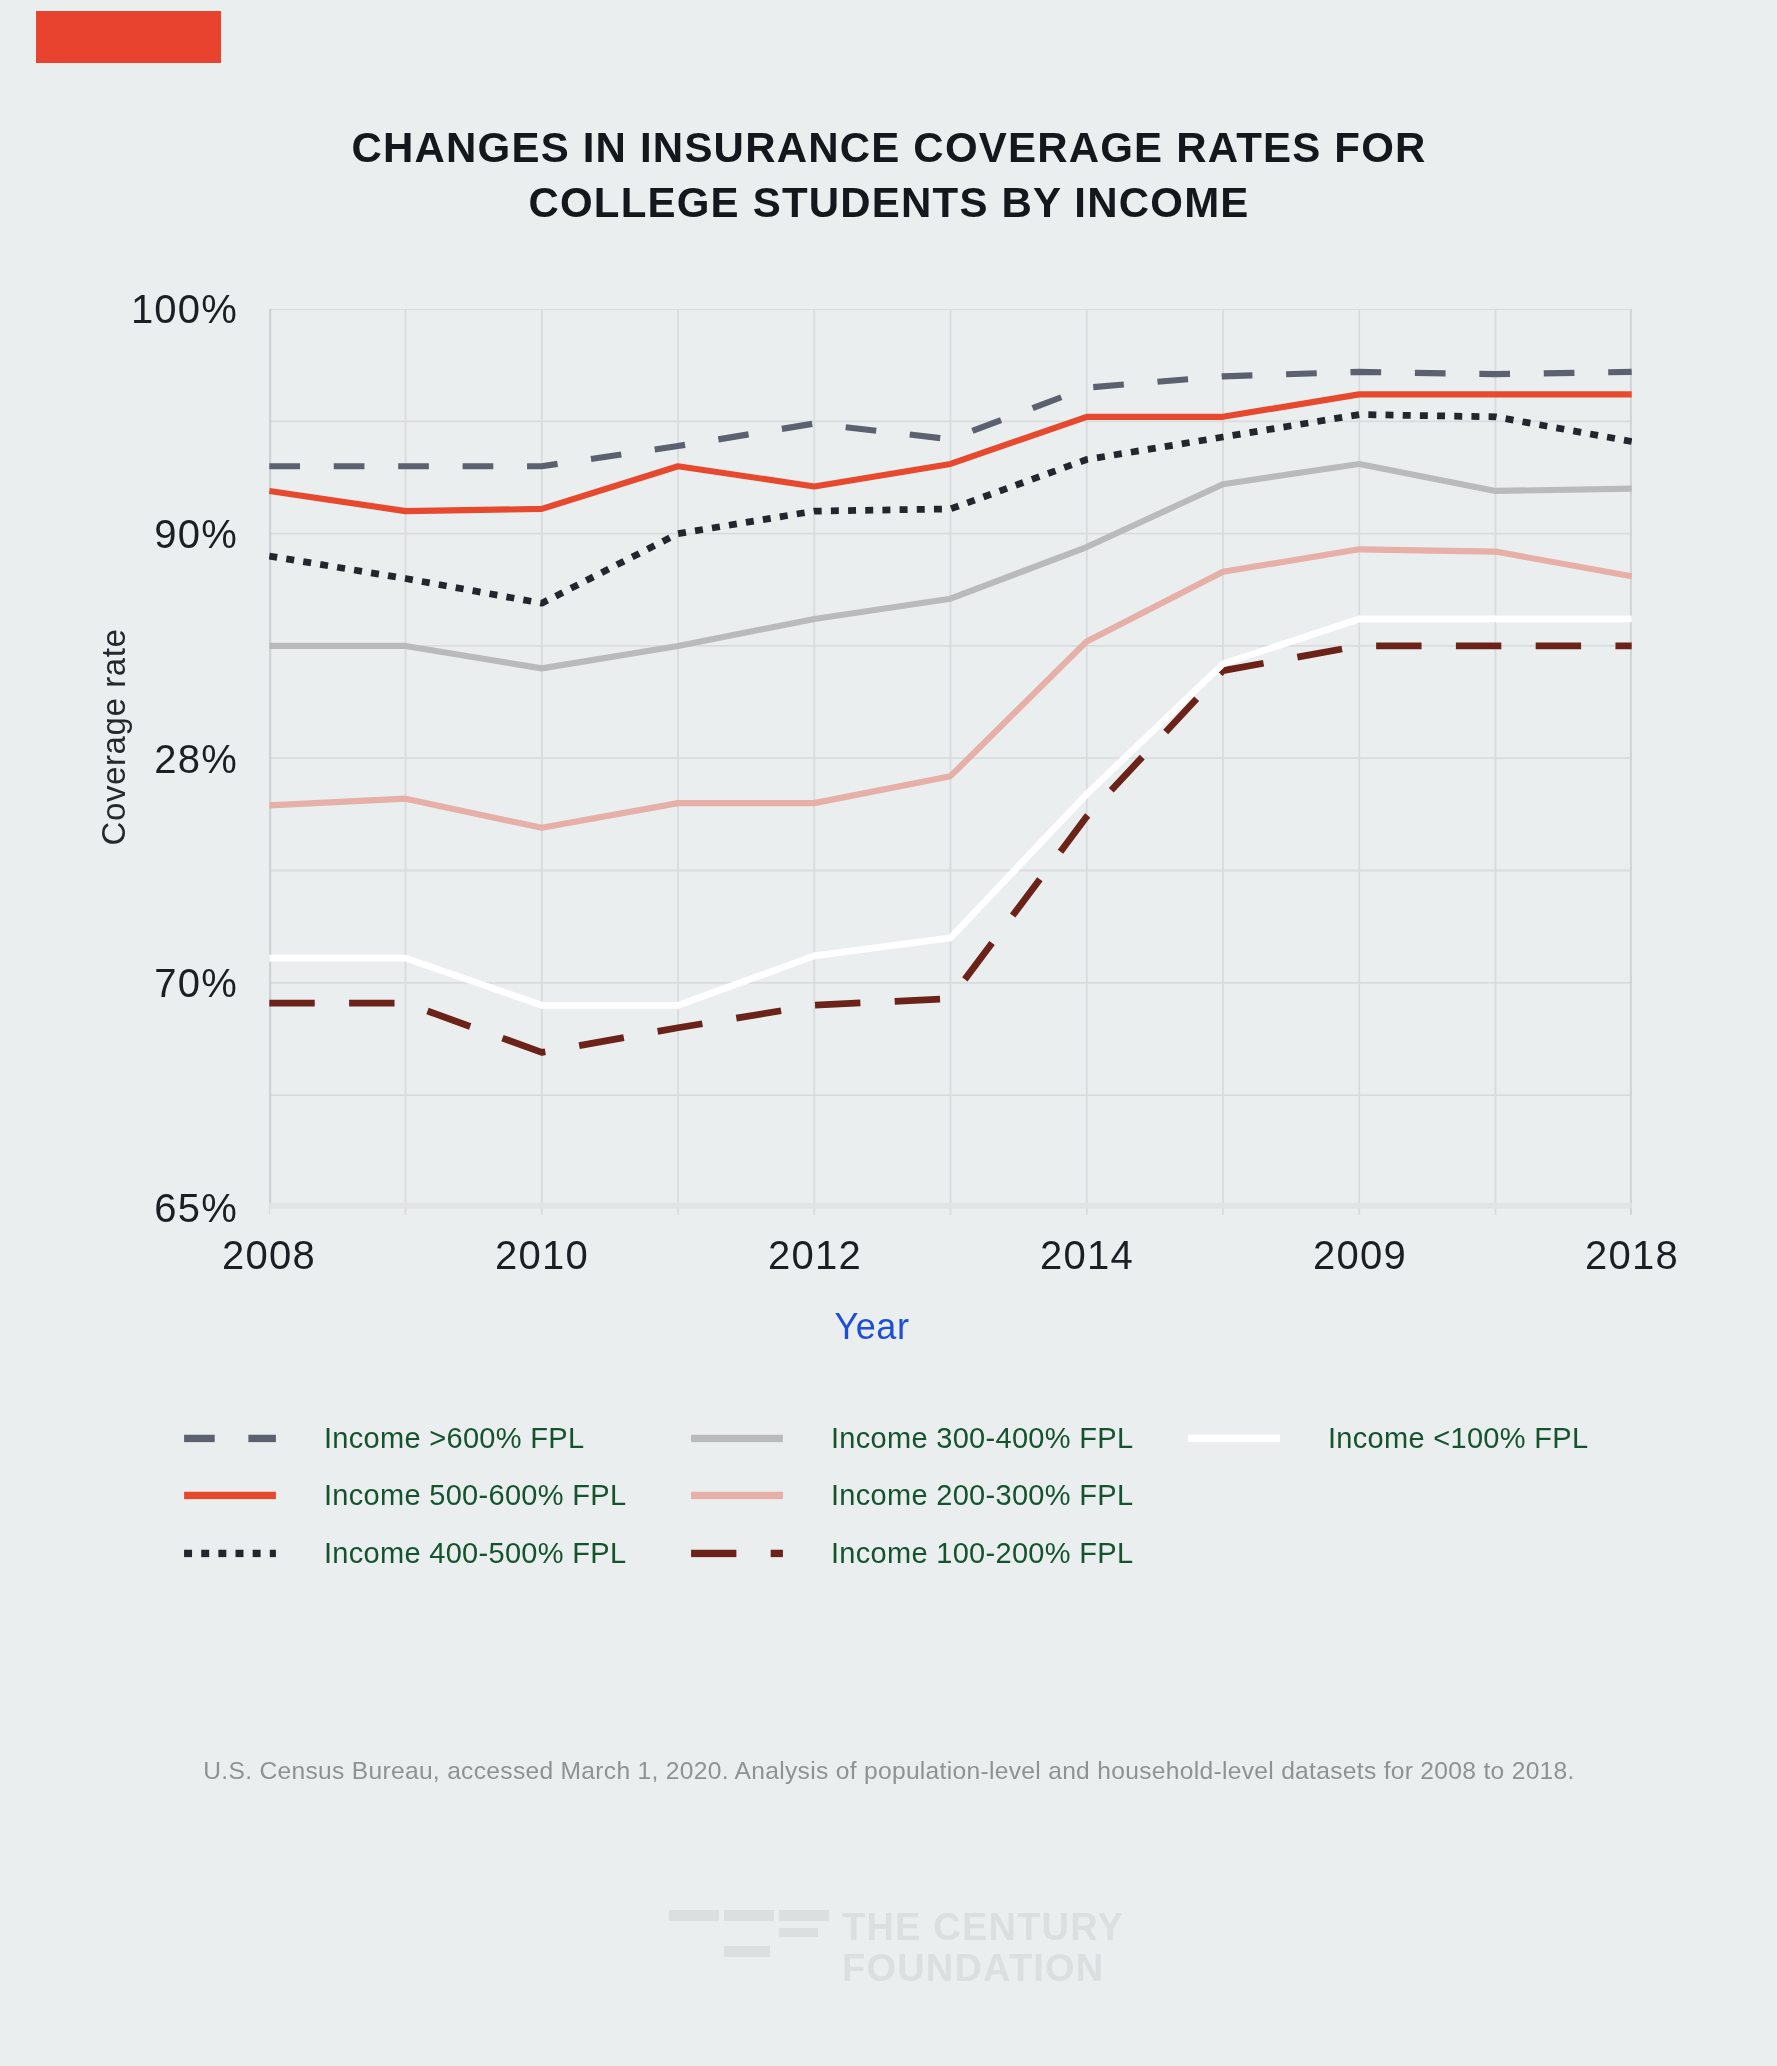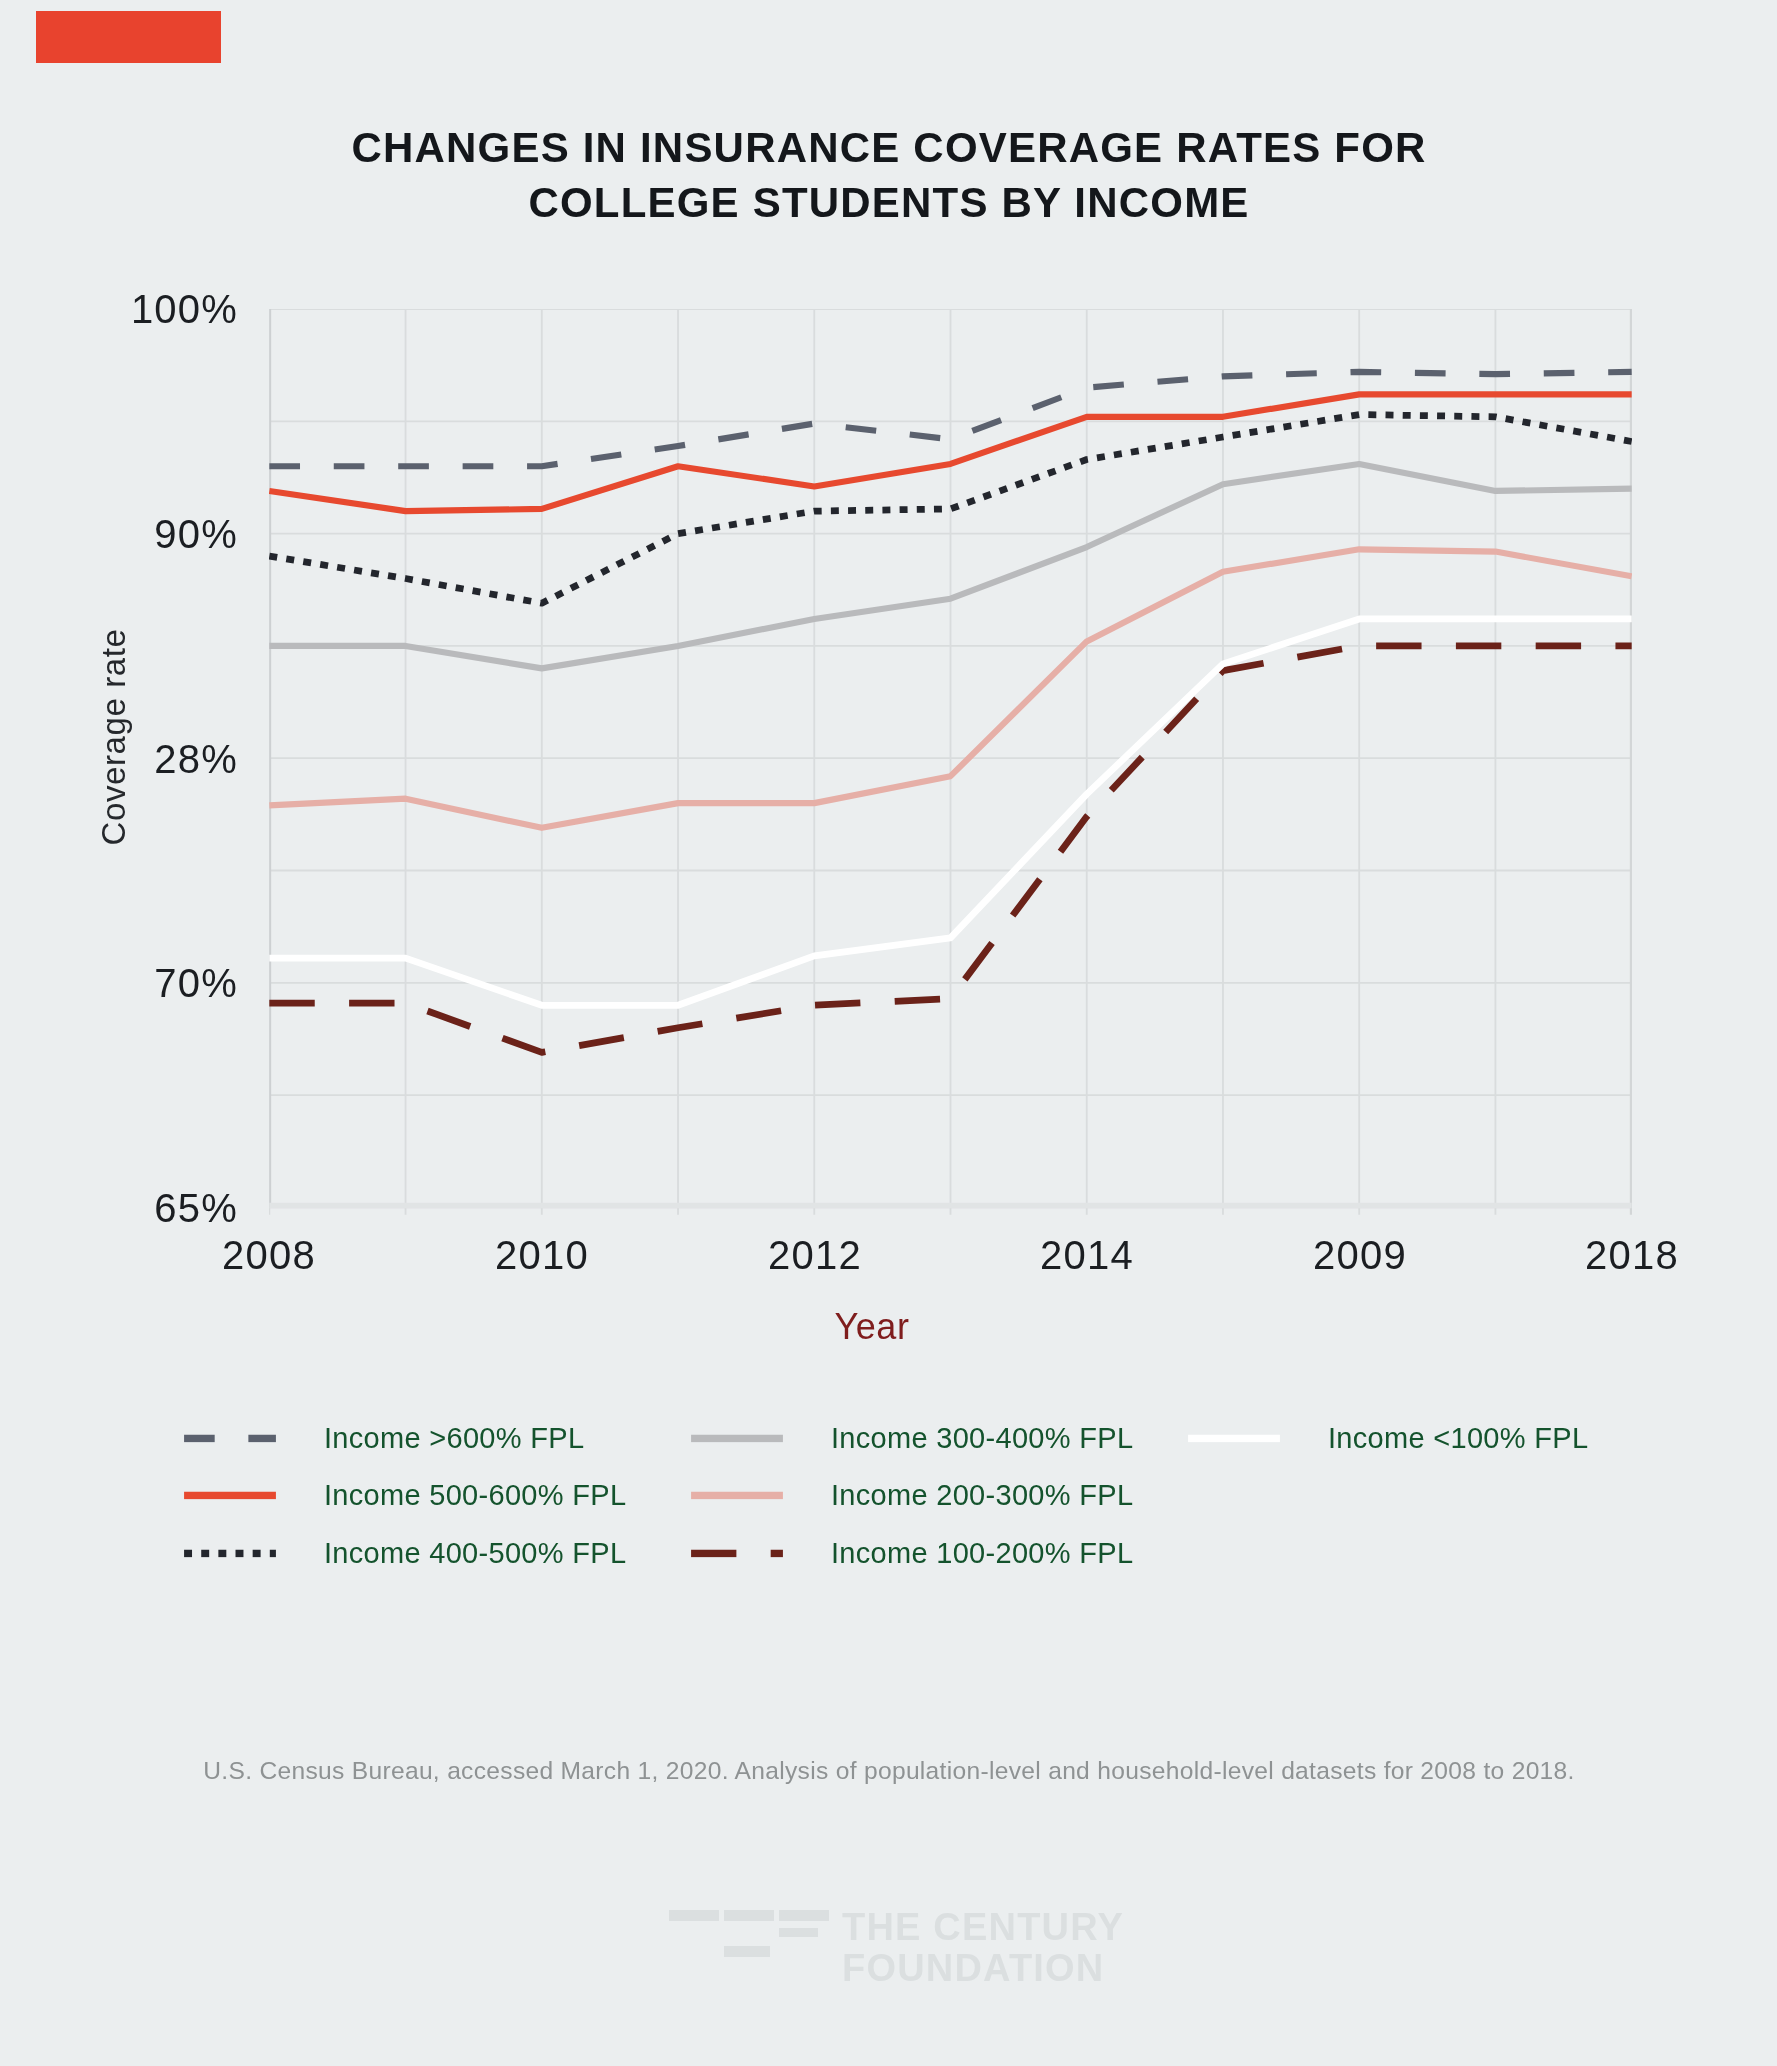--- a/index.html
+++ b/index.html
@@ -14,21 +14,21 @@
   .plot-svg{position:absolute;left:269px;top:309px;}
 
   .ytick{position:absolute;left:37px;width:201px;text-align:right;
          font-size:40px;color:#1b1e22;letter-spacing:1.2px;transform:translateY(-50%);}
   .xtick{position:absolute;width:135px;text-align:center;top:1233px;
          font-size:40px;color:#1b1e22;letter-spacing:1.2px;transform:translateX(-50%);}
 
   .ylabel{position:absolute;left:114px;top:737px;transform:translate(-50%,-50%) rotate(-90deg);
           font-size:33px;color:#25282c;letter-spacing:0.6px;white-space:nowrap;}
   .xlabel{position:absolute;left:0;top:1306px;width:1744px;text-align:center;
-          font-size:36px;color:#7f1d1d;letter-spacing:0.6px;}
+          font-size:36px;color:#1d4ed8;letter-spacing:0.6px;}
 
   .legend-item{position:absolute;height:37px;transform:translateY(-50%);white-space:nowrap;}
   .legend-swatch{position:absolute;left:0;top:50%;transform:translateY(-50%);}
   .legend-label{position:absolute;left:140px;top:50%;transform:translateY(-50%);
                 font-size:29px;color:#14532d;letter-spacing:0.3px;}
 
   .source-line{position:absolute;left:0;width:100%;text-align:center;
                font-size:24.6px;color:#8e9293;letter-spacing:0.3px;}
 
   .logo{position:absolute;left:666px;top:1903px;width:467px;height:80px;}

